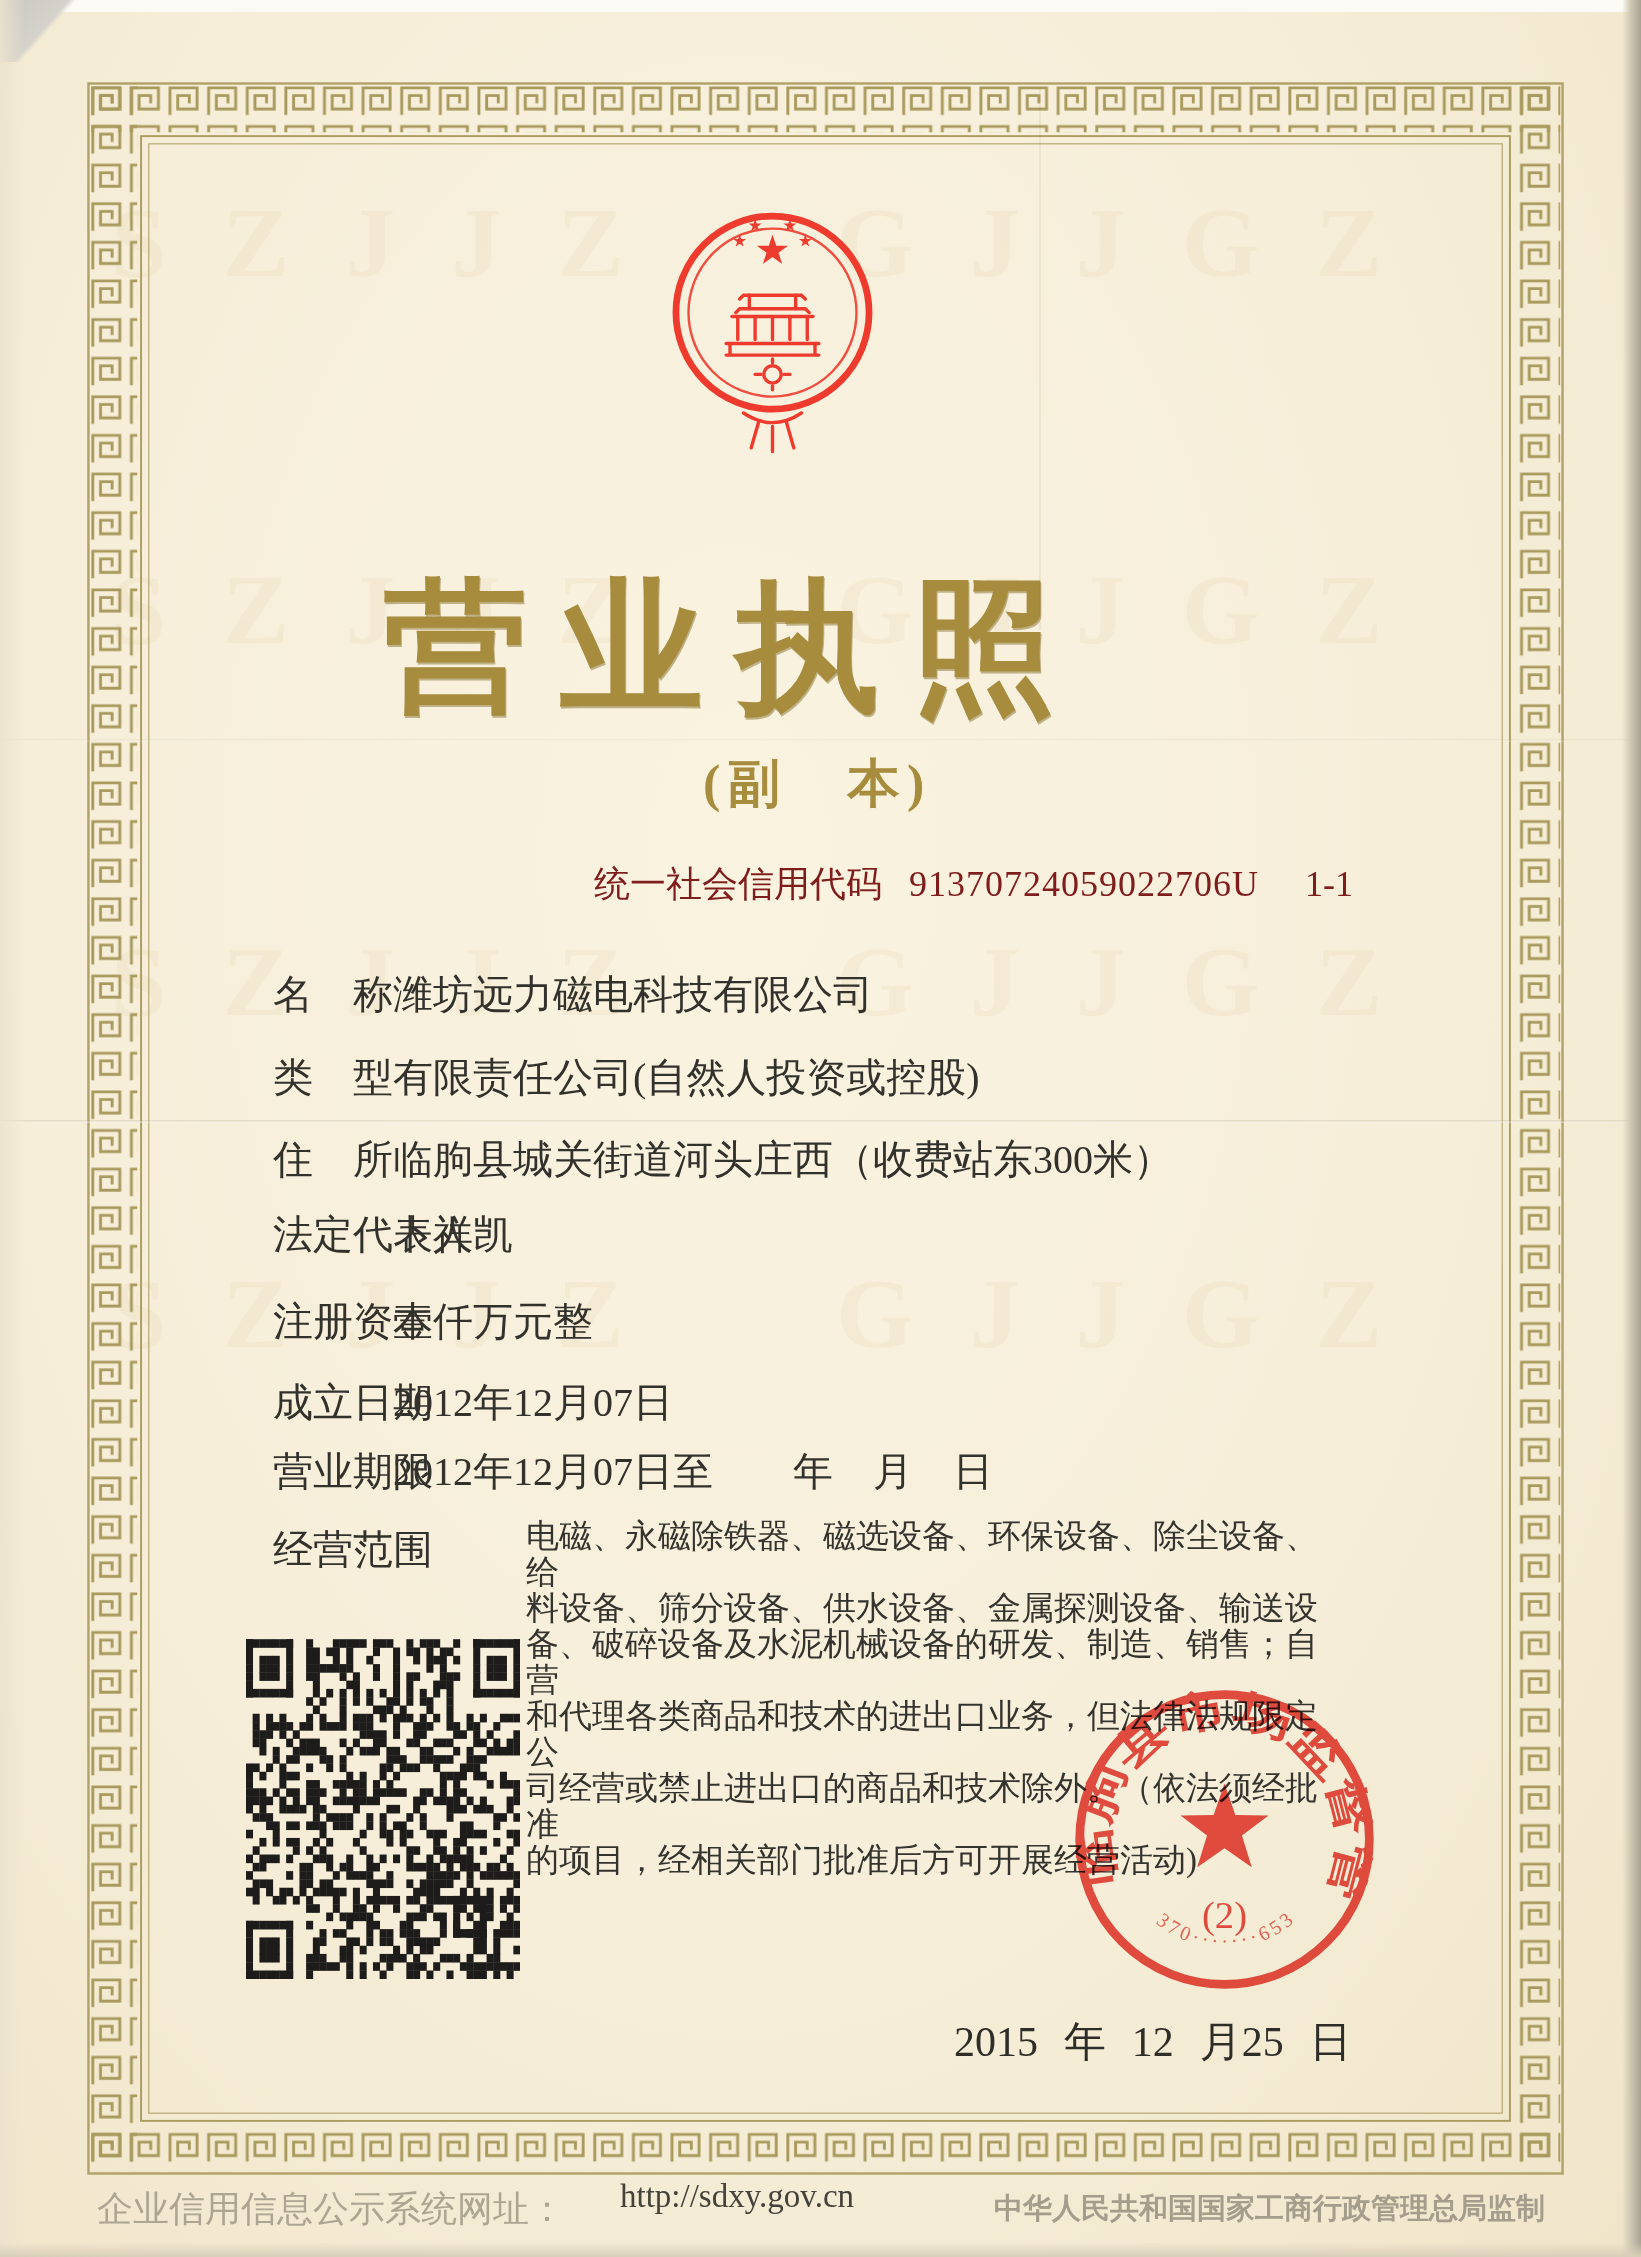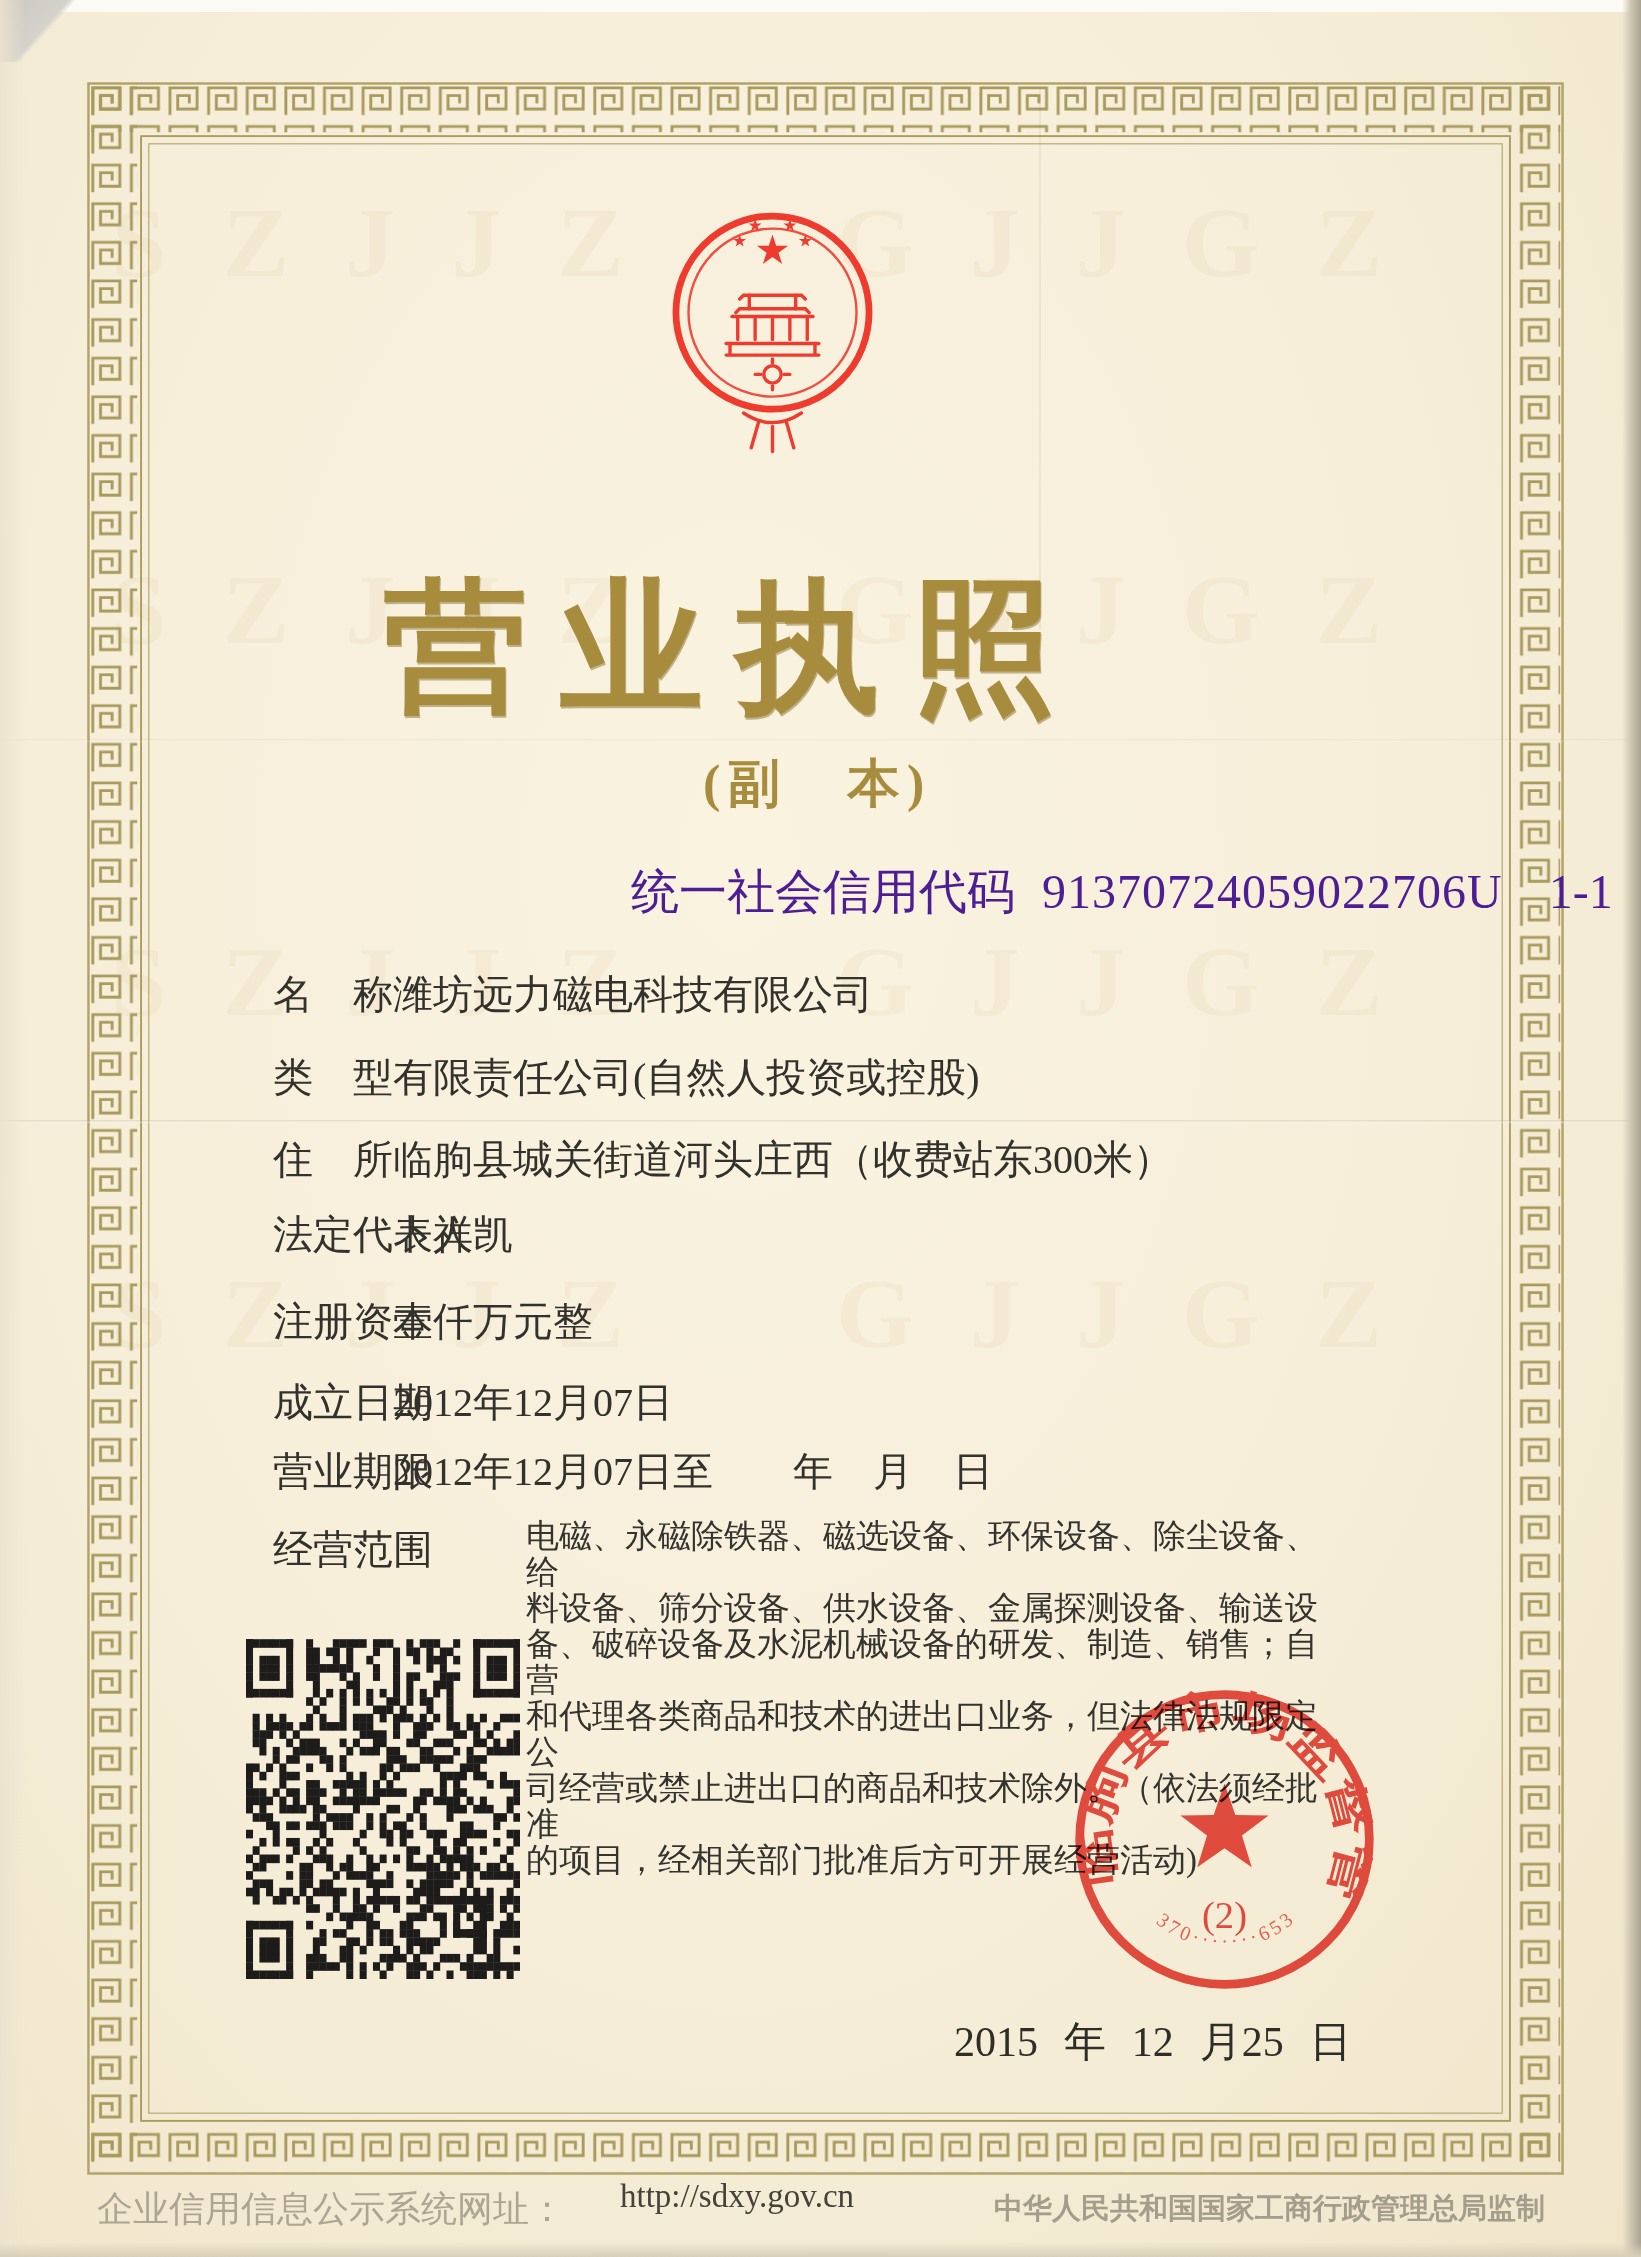--- a/index.html
+++ b/index.html
@@ -28,21 +28,21 @@
   .frame{position:absolute;left:87px;top:82px;}
   
   .emblem{position:absolute;left:668px;top:189px;}
   
   .title{position:absolute;left:384px;top:552px;font-size:143px;font-weight:bold;
          letter-spacing:33px;color:#a88c3e;white-space:nowrap;
          text-shadow:1px 1.9px 0 rgba(122,100,32,.45);}
   .subtitle{position:absolute;left:703px;top:749px;font-size:52px;font-weight:bold;
          letter-spacing:7.7px;color:#a88c3e;white-space:nowrap;}
   
-  .codeline{position:absolute;left:594px;top:860px;font-size:48px;white-space:nowrap;color:#4c1d95;margin-left:37px;}
+  .codeline{position:absolute;left:594px;top:860px;font-size:36px;white-space:nowrap;color:#7f1d1d;}
   .codeline .num{margin-left:27px;letter-spacing:1px;}
   .codeline .pg{margin-left:46px;}
   
   .row{position:absolute;left:273px;white-space:nowrap;font-size:40px;color:#32312c;display:flex;}
   .lbl{display:inline-flex;justify-content:space-between;width:120px;flex:none;}
   .val{text-align:right;}
   .scope{position:absolute;left:526px;top:1518px;width:801px;
          font-size:33px;line-height:36px;color:#34332e;}
   
   .qr{position:absolute;left:246px;top:1639px;}

